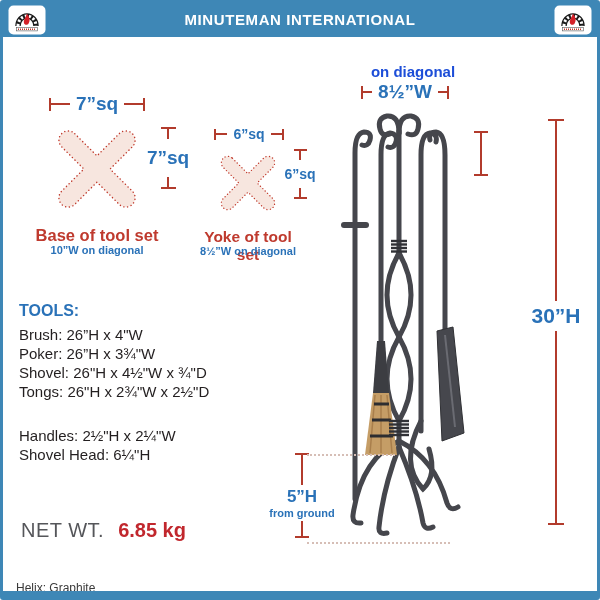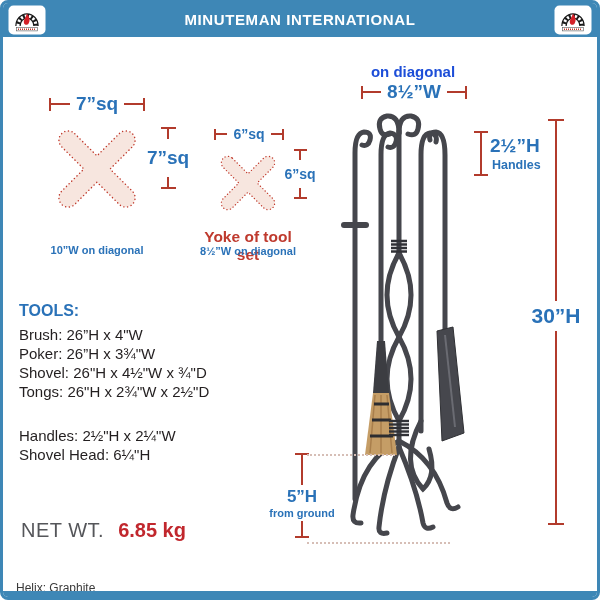--- a/index.html
+++ b/index.html
@@ -1,19 +1,19 @@
 <!DOCTYPE html>
 <html><head>
 <meta charset="utf-8">
 <style>
   * { margin:0; padding:0; box-sizing:border-box; }
   body { font-family:"Liberation Sans", sans-serif; background:#ffffff; }
   .page {
     position:relative; width:600px; height:600px; background:#fff;
-    border:3px solid #3e87b6; border-radius:8px; overflow:hidden;
+    border:3px solid #3e87b6; border-radius:3px; overflow:hidden;
   }
   
   .banner { position:absolute; left:0; right:0; top:0; height:34px; background:#3e87b6; }
   .banner-title {
     position:absolute; left:0; right:0; top:0; height:34px; line-height:34px;
     text-align:center; color:#fff; font-weight:bold; font-size:15px; letter-spacing:0.6px;
   }
   .logo { position:absolute; top:2px; width:38px; height:30px; }
   .logo-left { left:5px; } .logo-right { right:5px; }
   .bottom-strip { position:absolute; left:0; right:0; bottom:0; height:6px; background:#3e87b6; }
@@ -106,20 +106,21 @@
   <div class="vdim" style="left:139px; top:124px; width:52px; font-size:19px;">
     <div class="cap"></div>
     <div class="stem" style="height:10px;"></div>
     <div style="height:8px;"></div>
     <div class="dimtext">7”sq</div>
     <div style="height:8px;"></div>
     <div class="stem" style="height:10px;"></div>
     <div class="cap"></div>
   </div>
 
+  <div class="diag-label" style="left:28px; top:223px; width:132px; font-size:16.5px;">Base of tool set</div>
   <div class="diag-sub" style="left:28px; top:241px; width:132px; font-size:11px;">10”W on diagonal</div>
 
   <div class="hdim" style="left:211px; top:122px; width:70px; height:18px; font-size:14px;">
     <div class="tick" style="height:11px;"></div>
     <div class="seg"></div>
     <div class="dimtext">6”sq</div>
     <div class="seg"></div>
     <div class="tick" style="height:11px;"></div>
   </div>
 
@@ -212,36 +213,32 @@
         <line x1="56" y1="321.5" x2="76" y2="321.5"></line>
         <line x1="56" y1="325" x2="76" y2="325"></line>
         <line x1="56" y1="328.5" x2="76" y2="328.5"></line>
         <line x1="56" y1="332" x2="76" y2="332"></line>
       </g>
     </svg>
   </div>
 
   <div class="on-diagonal">on diagonal</div>
 
-  <div class="hdim" style="left:358px; top:78px; width:106px; height:22px; font-size:19px;">
+  <div class="hdim" style="left:358px; top:78px; width:88px; height:22px; font-size:19px;">
     <div class="tick"></div>
     <div class="seg"></div>
     <div class="dimtext">8½”W</div>
     <div class="seg"></div>
     <div class="tick"></div>
   </div>
 
   <div class="vdim" style="left:471px; top:128px;">
     <div class="cap" style="width:14px;"></div>
     <div class="stem" style="height:41px;"></div>
     <div class="cap" style="width:14px;"></div>
-  </div>
-  <div class="handles-text bluedim">
-    <span class="big">2½”H</span>
-    <span class="small">Handles</span>
   </div>
 
   <div class="vdim" style="left:535px; top:116px; width:36px; font-size:21px;">
     <div class="cap" style="width:16px;"></div>
     <div class="stem" style="height:180px;"></div>
     <div style="height:3px;"></div>
     <div class="dimtext">30”H</div>
     <div style="height:3px;"></div>
     <div class="stem" style="height:192px;"></div>
     <div class="cap" style="width:16px;"></div>

